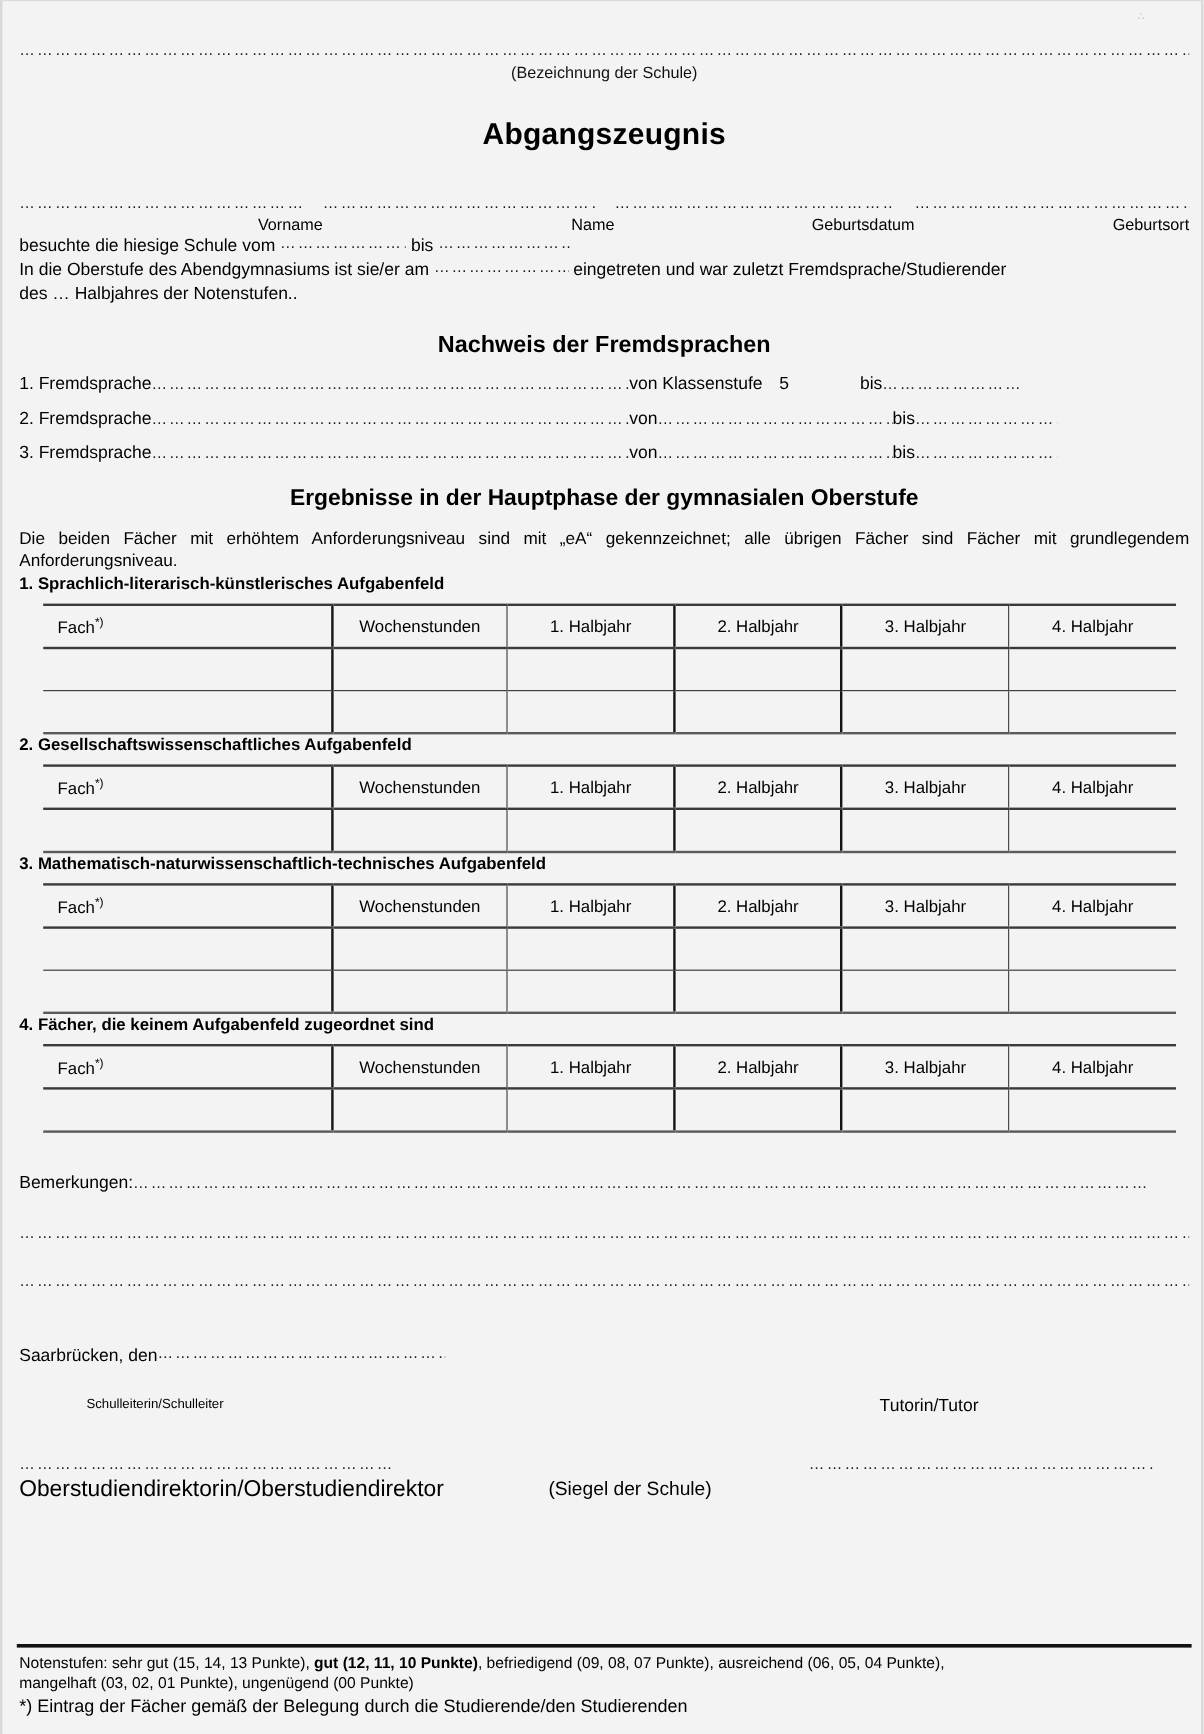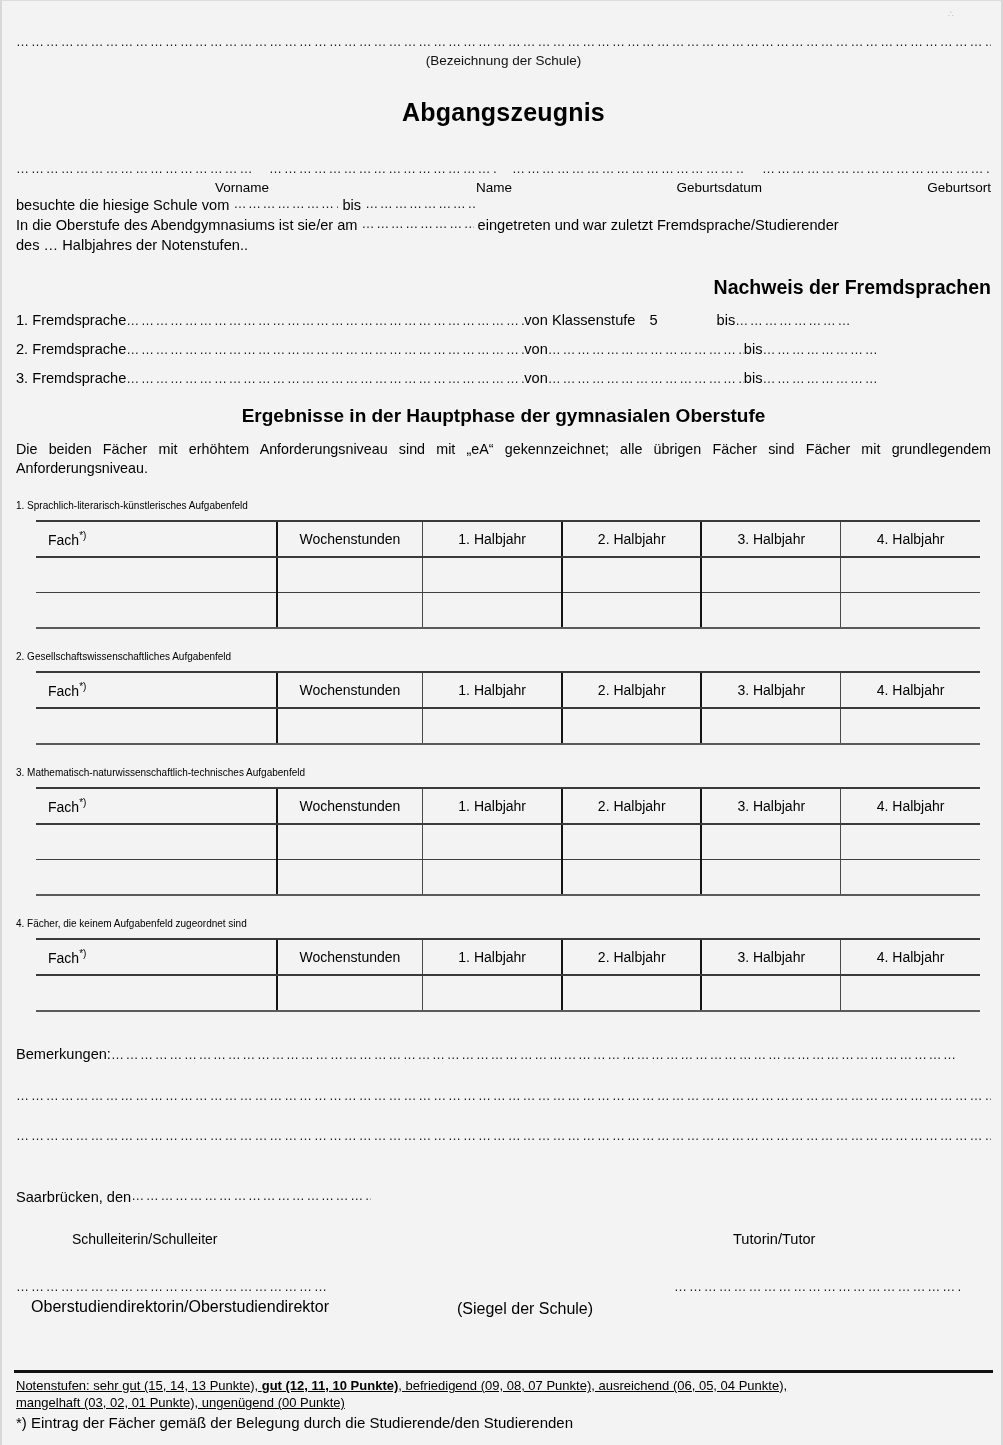--- a/index.html
+++ b/index.html
@@ -87,21 +87,21 @@
   
   p.para{
     font-size:14.6px;
     line-height:20px;
     margin:0;
   }
   .p-besuchte{ margin-top:22px; }
   .p-oberstufe{ margin-top:17px; }
 
   .h-center{
-    text-align:right;
+    text-align:center;
     font-size:19.5px;
     font-weight:bold;
     margin-top:21px;
   }
   .h-center2{
     text-align:center;
     font-size:19px;
     font-weight:bold;
     margin-top:19px;
   }
@@ -121,23 +121,22 @@
   
   .note{
     font-size:14.3px;
     line-height:19px;
     margin-top:13px;
     text-align:justify;
   }
 
   
   .field-h{
-    font-size:10px;
-    font-weight:normal;
-    margin-top:22px;
+    font-size:14px;
+    font-weight:bold;
   }
 
   
   table.grades{
     width:944px;
     margin-left:20px;
     margin-top:9px;
     border-collapse:collapse;
     table-layout:fixed;
   }
@@ -203,42 +202,42 @@
     white-space:nowrap;
   }
   .sigrow{
     margin-top:26px;
     position:relative;
     height:22px;
   }
   .sig-left{
     position:absolute;
     left:56px;
-    font-size:14px;
+    font-size:11px;
   }
   .sig-right{
     position:absolute;
     left:717px;
     font-size:14.6px;
   }
   .siglines{
     margin-top:29px;
     position:relative;
     height:38px;
   }
   .sl{
     position:absolute;
     top:0;
   }
   .sl.a{ left:0; width:313px; }
   .sl.b{ left:658px; width:287px; }
   .sl .cap{
-    font-size:16px;
+    font-size:19px;
     margin-top:5px;
-    text-align:right;
+    text-align:left;
     white-space:nowrap;
   }
   .siegel{
     position:absolute;
     left:441px;
     top:18px;
     font-size:16px;
   }
 
   
@@ -251,21 +250,20 @@
   }
   .footer{
     position:absolute;
     left:14px;
     top:1376px;
     width:975px;
   }
   .foot-small{
     font-size:13px;
     line-height:17px;
-    text-decoration:underline;
   }
   .foot-big{
     font-size:15px;
     line-height:20px;
     margin-top:2px;
   }
   .b-strong{ font-weight:bold; }
 
   .artifact{
     position:absolute;

